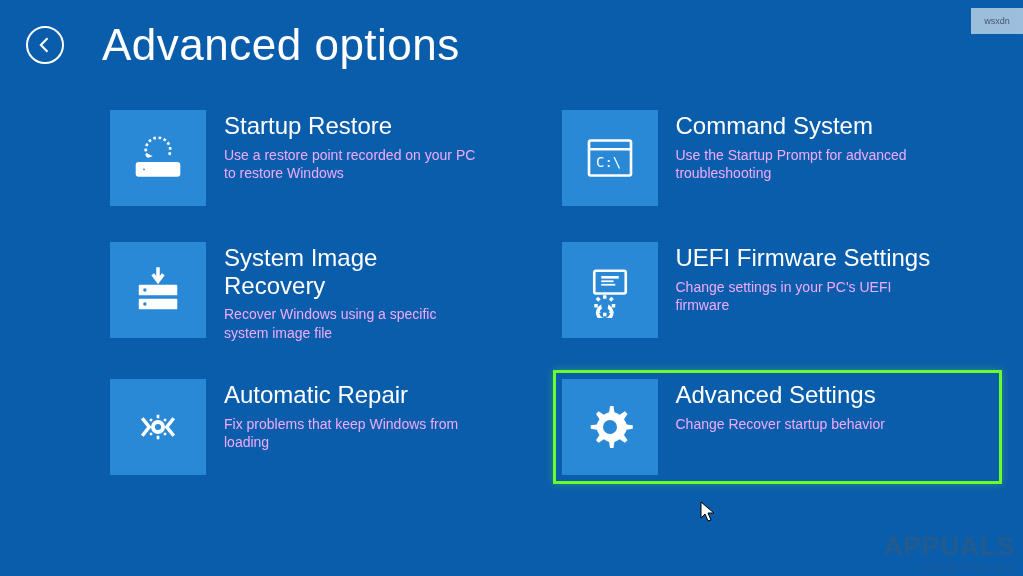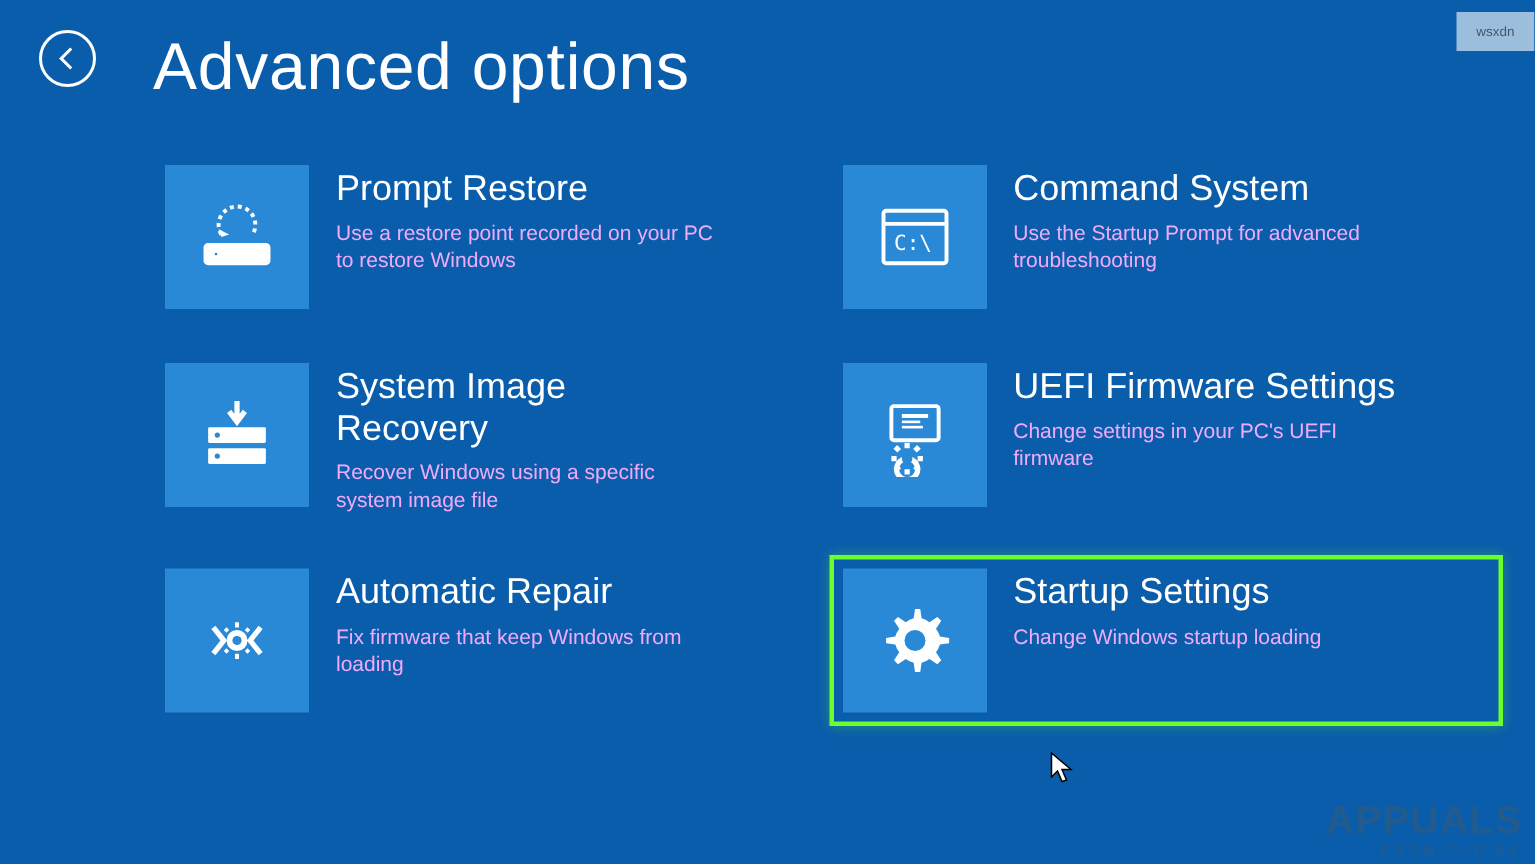--- a/index.html
+++ b/index.html
@@ -7,20 +7,21 @@
       width: 1023px;
       height: 576px;
       background: #0a5dab;
       font-family: "Segoe UI", Arial, sans-serif;
       color: #ffffff;
       overflow: hidden;
       position: relative;
     }
     .header {
       display: flex;
+      align-items: center;
       padding: 20px 20px 10px 26px;
     }
     .back-btn {
       width: 38px;
       height: 38px;
       border: 2px solid #ffffff;
       border-radius: 50%;
       display: flex;
       align-items: center;
       justify-content: center;
@@ -128,21 +129,21 @@
   <div class="option">
     <div class="tile">
       <svg viewBox="0 0 64 64" fill="none" stroke="#ffffff" stroke-width="3">
         <rect x="8" y="38" width="48" height="14" rx="2" fill="#ffffff"></rect>
         <circle cx="16" cy="45" r="2.5" fill="#2a89d6"></circle>
         <path d="M20 30 A14 14 0 1 1 44 30" stroke-dasharray="3 3"></path>
         <path d="M18 26 L20 32 L26 30" fill="#ffffff" stroke="none"></path>
       </svg>
     </div>
     <div class="text-block">
-      <div class="opt-title">Prompt Restore</div>
+      <div class="opt-title">Startup Restore</div>
       <div class="opt-desc">Use a restore point recorded on your PC to restore Windows</div>
     </div>
   </div>
 
   <div class="option">
     <div class="tile">
       <svg viewBox="0 0 64 64" fill="none" stroke="#ffffff" stroke-width="3">
         <rect x="8" y="12" width="48" height="40" rx="2"></rect>
         <line x1="8" y1="22" x2="56" y2="22"></line>
         <text x="16" y="42" font-size="16" fill="#ffffff" font-family="monospace" stroke="none">C:\</text>
@@ -192,34 +193,34 @@
       <svg viewBox="0 0 64 64" fill="none" stroke="#ffffff" stroke-width="4">
         <path d="M14 22 L22 32 L14 42"></path>
         <path d="M50 22 L42 32 L50 42"></path>
         <circle cx="32" cy="32" r="8" fill="#ffffff" stroke="none"></circle>
         <circle cx="32" cy="32" r="3.5" fill="#2a89d6" stroke="none"></circle>
         <path d="M32 22 l0-4 M32 42 l0 4 M22 32 l-2 0 M42 32 l2 0 M25 25 l-2-2 M39 39 l2 2 M25 39 l-2 2 M39 25 l2-2" stroke-width="3"></path>
       </svg>
     </div>
     <div class="text-block">
       <div class="opt-title">Automatic Repair</div>
-      <div class="opt-desc">Fix firmware that keep Windows from loading</div>
+      <div class="opt-desc">Fix problems that keep Windows from loading</div>
     </div>
   </div>
 
   <div class="option highlighted">
     <div class="tile">
       <svg viewBox="0 0 64 64" fill="#ffffff">
         <path d="M32 8 l4 0 l1 7 a18 18 0 0 1 6 3 l6-4 l3 3 l-4 6 a18 18 0 0 1 3 6 l7 1 l0 4 l-7 1 a18 18 0 0 1-3 6 l4 6 l-3 3 l-6-4 a18 18 0 0 1-6 3 l-1 7 l-4 0 l-1-7 a18 18 0 0 1-6-3 l-6 4 l-3-3 l4-6 a18 18 0 0 1-3-6 l-7-1 l0-4 l7-1 a18 18 0 0 1 3-6 l-4-6 l3-3 l6 4 a18 18 0 0 1 6-3 z"></path>
         <circle cx="32" cy="32" r="8" fill="#2a89d6"></circle>
       </svg>
     </div>
     <div class="text-block">
-      <div class="opt-title">Startup Settings</div>
-      <div class="opt-desc">Change Windows startup loading</div>
+      <div class="opt-title">Advanced Settings</div>
+      <div class="opt-desc">Change Recover startup behavior</div>
     </div>
   </div>
 
 </div>
 
 <svg class="cursor" viewBox="0 0 16 22">
   <path d="M1 1 L1 17 L5 13 L8 20 L11 19 L8 12 L14 12 Z" fill="#ffffff" stroke="#000000" stroke-width="1"></path>
 </svg>
 
 <div class="wm-box">wsxdn</div>

